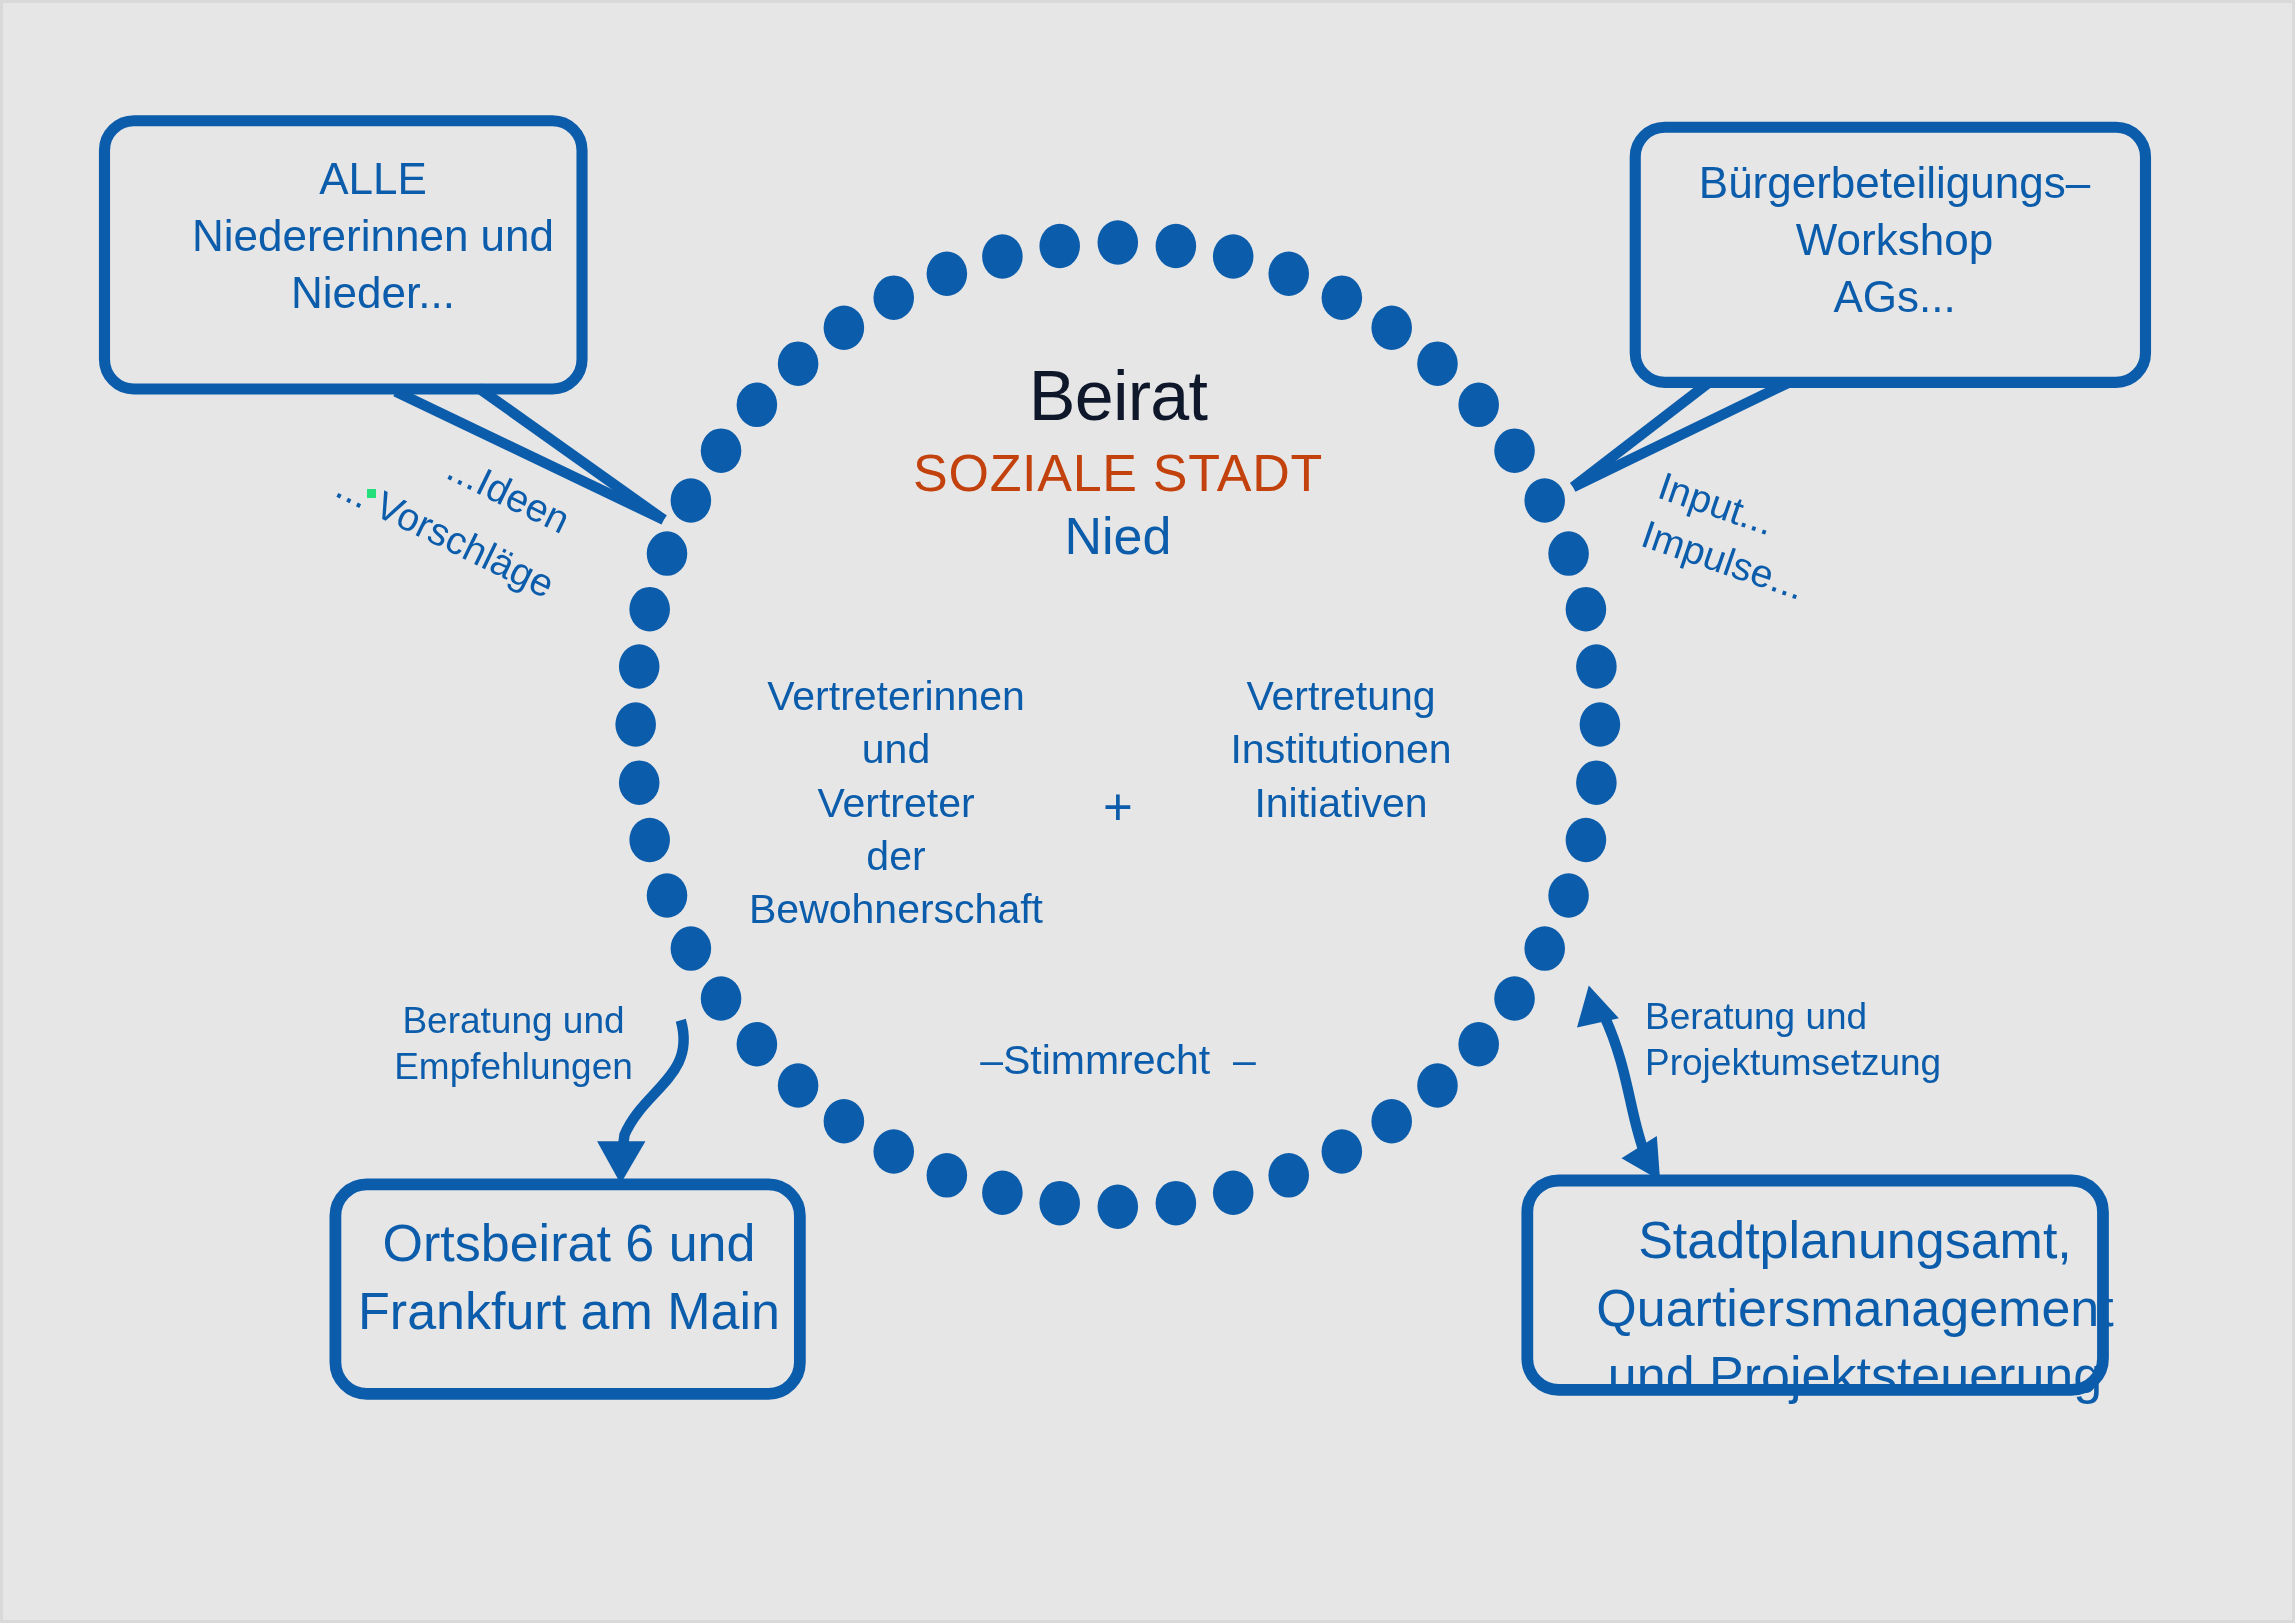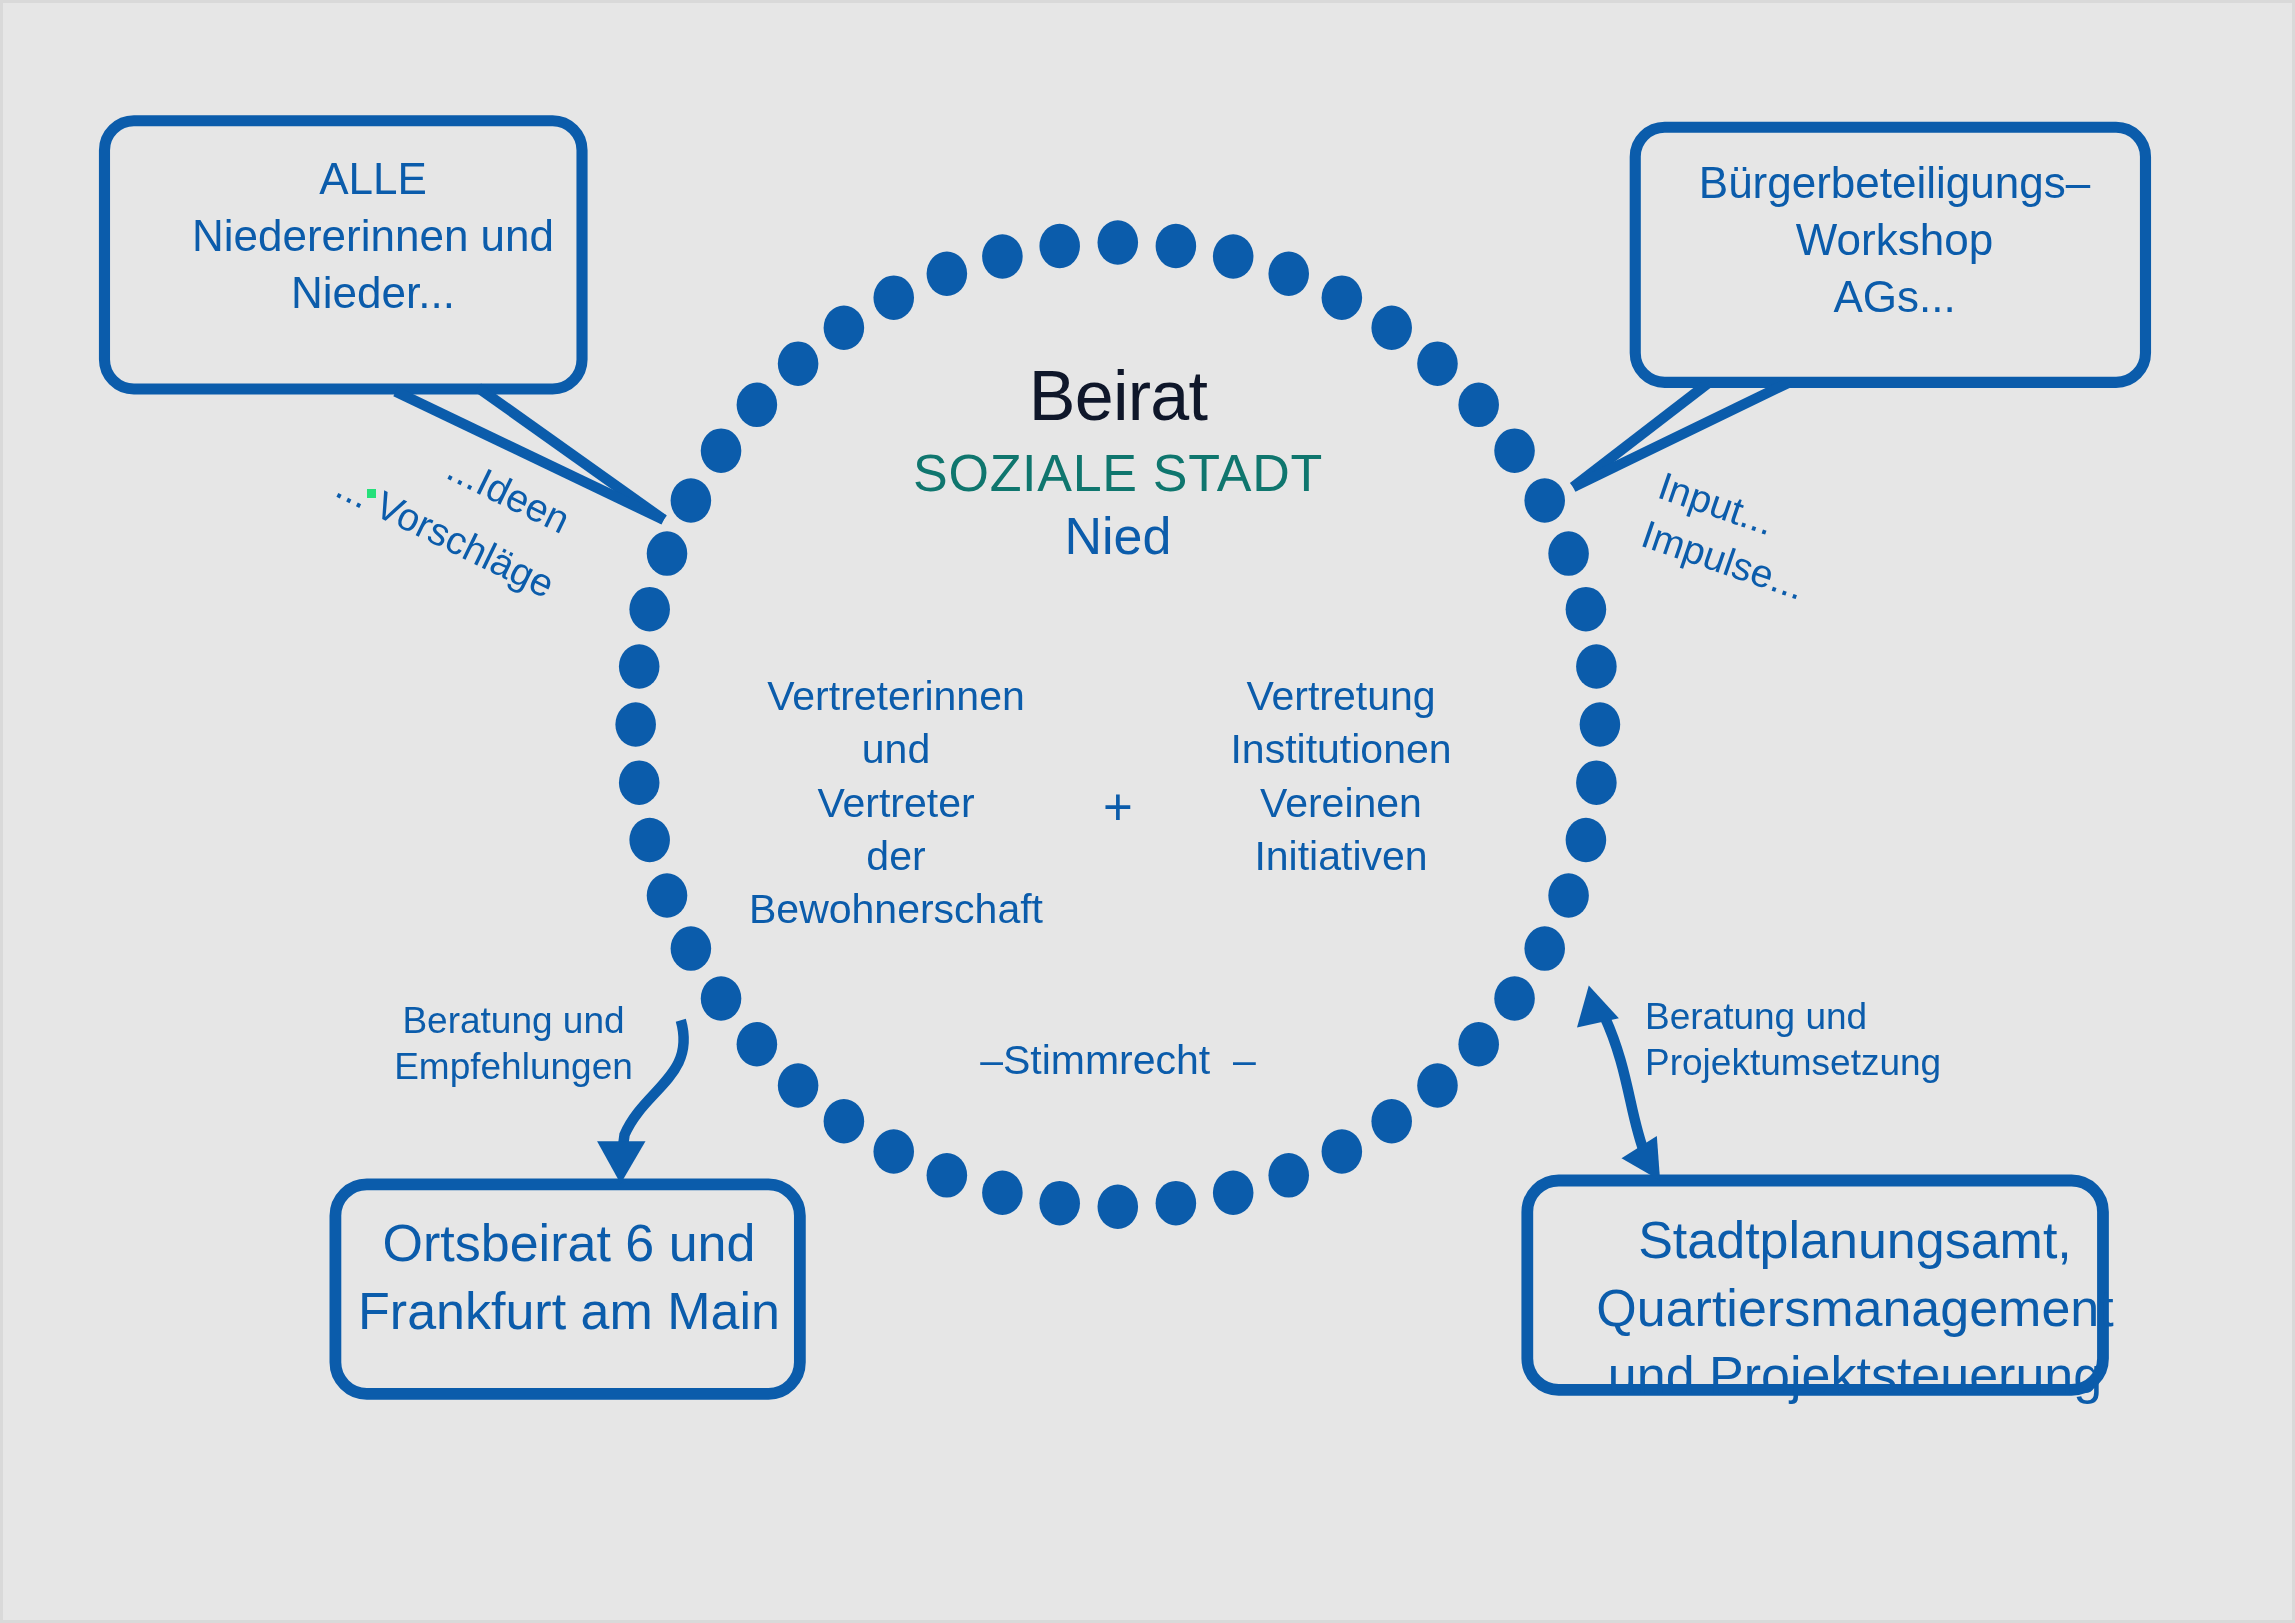--- a/index.html
+++ b/index.html
@@ -11,21 +11,21 @@
     border:3.9px solid #d9d9d9;
     box-sizing:border-box;
     overflow:hidden;
   }
   #svg{position:absolute;left:0;top:0;width:2295px;height:1623px;}
   .center-title{
     position:absolute;left:1115px;top:353px;transform:translateX(-50%);
     text-align:center;width:720px;
   }
   .beirat{font-size:70px;font-weight:normal;letter-spacing:-0.7px;color:#0f172a;}
-  .soziale{font-size:52px;color:#0f766e;letter-spacing:0.7px;margin-top:6.5px;}
+  .soziale{font-size:52px;color:#c2410c;letter-spacing:0.7px;margin-top:6.5px;}
   .nied{font-size:52px;color:#0b5cab;margin-top:3.9px;}
   .col{position:absolute;text-align:center;font-size:41px;color:#0b5cab;line-height:1.30;}
   .colL{left:893px;top:667px;transform:translateX(-50%);width:406px;}
   .colR{left:1338px;top:667px;transform:translateX(-50%);width:340px;}
   .plus{position:absolute;left:1115px;top:775px;transform:translateX(-50%);
         font-size:51px;color:#0b5cab;}
   .stimm{position:absolute;left:1115px;top:1034px;transform:translateX(-50%);
          font-size:41px;color:#0b5cab;white-space:pre;}
   .bubbletext{position:absolute;text-align:center;color:#0b5cab;font-size:44px;line-height:1.30;}
   .boxtext{position:absolute;text-align:center;color:#0b5cab;font-size:52px;line-height:1.30;}
@@ -152,21 +152,20 @@
     <div>Vertreter</div>
     <div>der</div>
     <div>Bewohnerschaft</div>
   </div>
 
   <div class="plus">+</div>
 
   <div class="col colR">
     <div>Vertretung</div>
     <div>Institutionen</div>
-    <div>Vereinen</div>
     <div>Initiativen</div>
   </div>
 
   <div class="stimm">–Stimmrecht  –</div>
 
   <div class="bubbletext" style="left:131px;top:147px;width:478px;">
     <div>ALLE</div>
     <div>Niedererinnen und</div>
     <div>Nieder...</div>
   </div>

